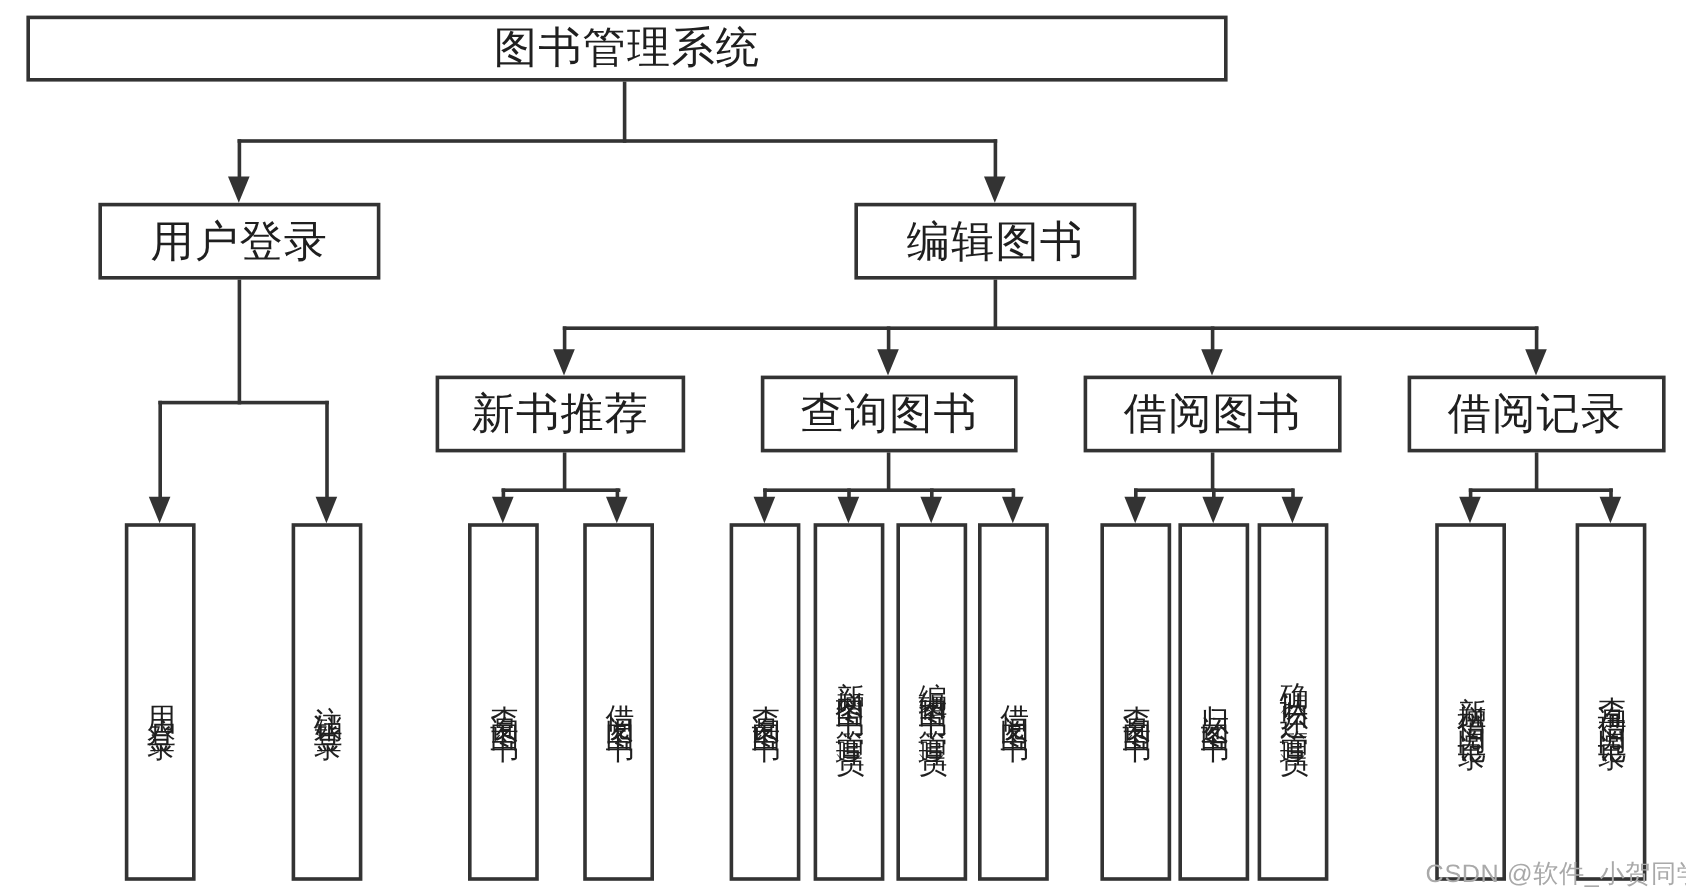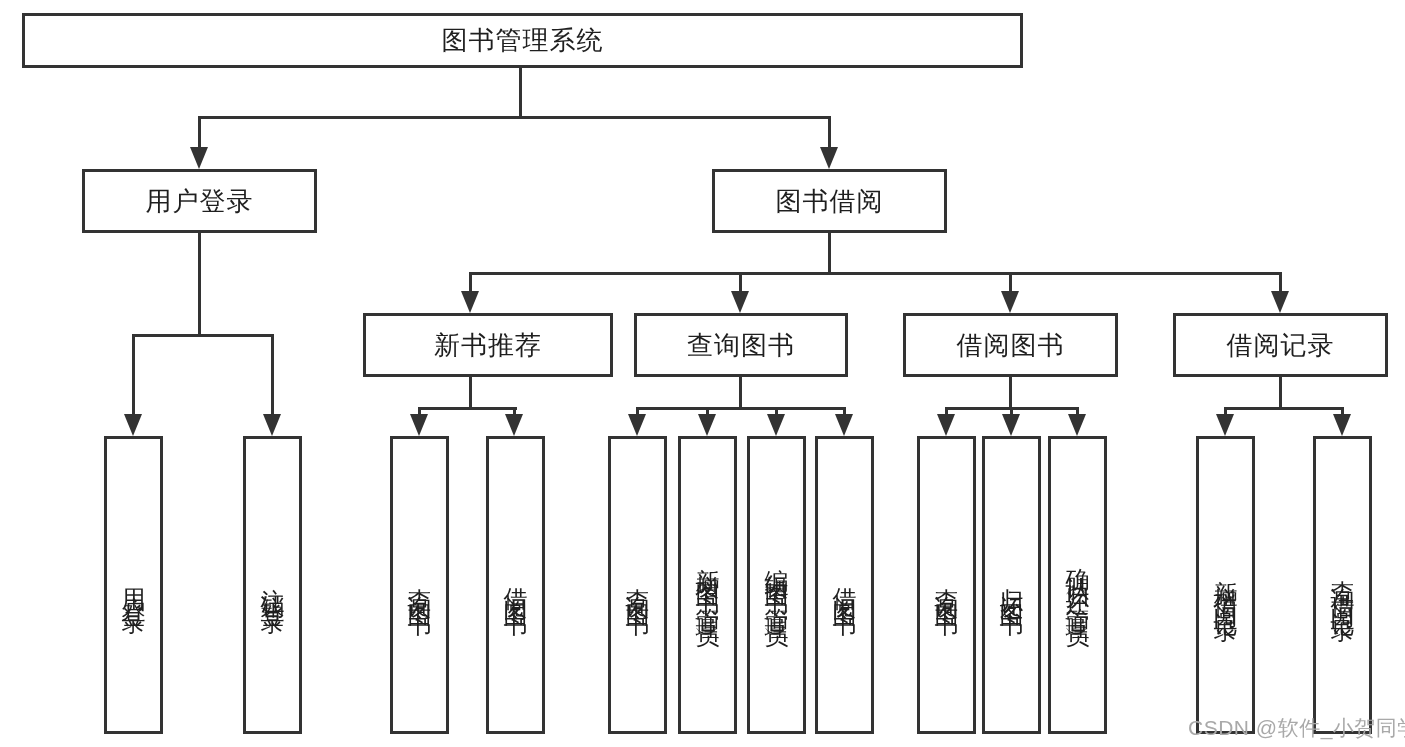--- a/index.html
+++ b/index.html
@@ -14,21 +14,21 @@
   .node {
     position:absolute;
     box-sizing:border-box;
     border:3px solid #333333;
     background:#ffffff;
     display:flex;
     align-items:center;
     justify-content:center;
   }
   .node .lbl {
-    font-size:26px;
+    font-size:36px;
     letter-spacing:1px;
     white-space:nowrap;
   }
   .node.leaf .lbl {
     writing-mode:vertical-rl;
     text-orientation:mixed;
     font-size:24px;
     line-height:1;
     letter-spacing:8px;
     white-space:normal;
@@ -58,24 +58,24 @@
 
   <div class="node" style="left:22px; top:13px; width:1001px; height:55px;">
     <span class="lbl">图书管理系统</span>
   </div>
 
   <div class="node" style="left:82px; top:169px; width:235px; height:64px;">
     <span class="lbl">用户登录</span>
   </div>
 
   <div class="node" style="left:712px; top:169px; width:235px; height:64px;">
-    <span class="lbl">图书借阅</span>
-  </div>
-
-  <div class="node" style="left:363px; top:313px; width:250px; height:64px;">
+    <span class="lbl">编辑图书</span>
+  </div>
+
+  <div class="node" style="left:363px; top:313px; width:208px; height:64px;">
     <span class="lbl">新书推荐</span>
   </div>
 
   <div class="node" style="left:634px; top:313px; width:214px; height:64px;">
     <span class="lbl">查询图书</span>
   </div>
 
   <div class="node" style="left:903px; top:313px; width:215px; height:64px;">
     <span class="lbl">借阅图书</span>
   </div>

